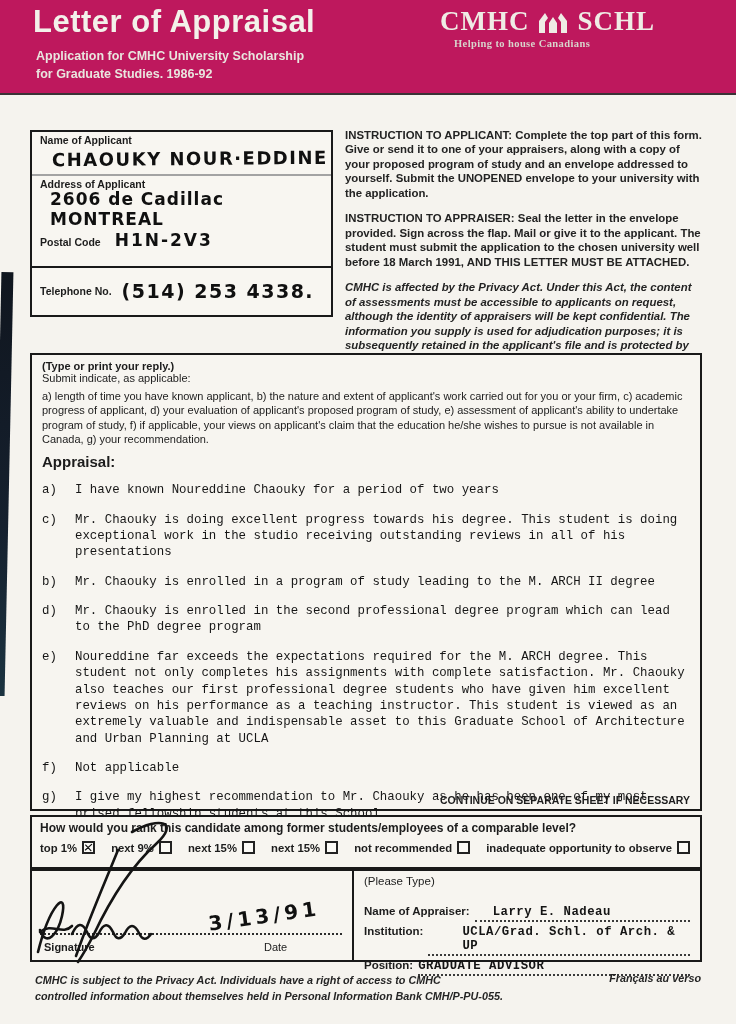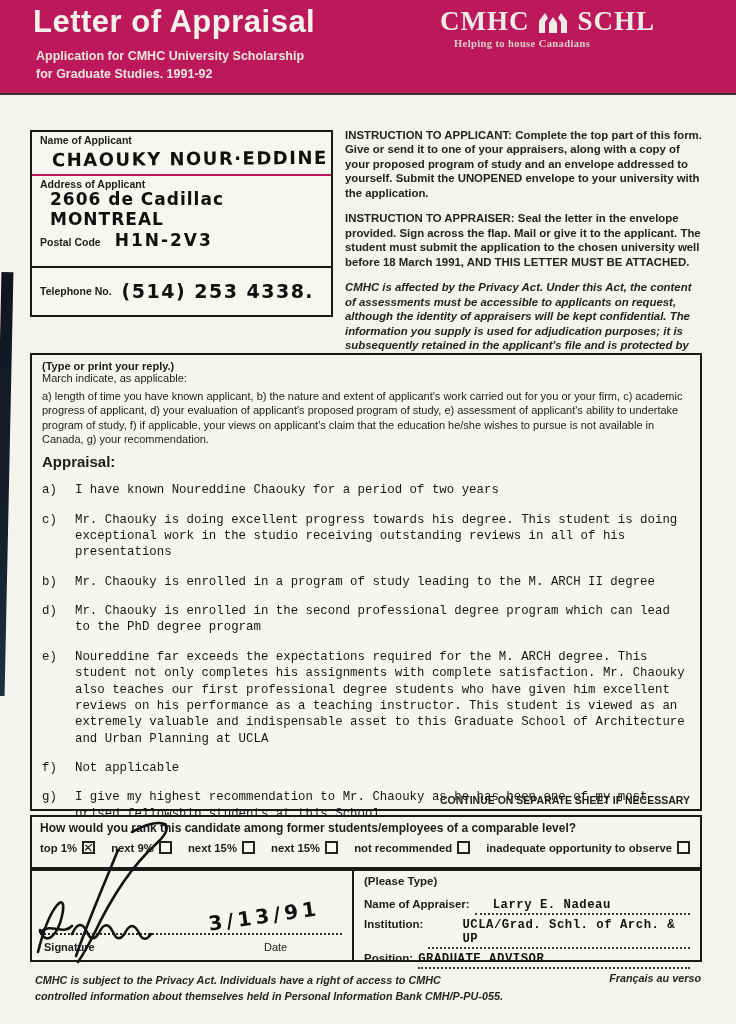--- a/index.html
+++ b/index.html
@@ -26,21 +26,21 @@
   .logo-row { display:flex; align-items:center; gap:7px; font-family:"Liberation Serif", serif; font-weight:700; font-size:27px; letter-spacing:1px; }
   .logo-tagline { font-family:"Liberation Serif", serif; font-weight:700; font-size:10.5px; letter-spacing:.4px; margin:1px 0 0 14px; color:#d8d4cc; }
 
   
   .scan-strip { position:absolute; left:-3px; top:272px; width:12px; height:424px;
     background:linear-gradient(#10161f,#15202e 60%,#1b3340); transform:rotate(1.2deg); }
 
   
   .applicant-box { position:absolute; left:30px; top:130px; width:303px; height:187px; border:2px solid #191919; background:#f8f6f1; }
   .ab-row { padding:2px 8px; }
-  .ab-row1 { height:44px; border-bottom:2px solid #be185d; }
+  .ab-row1 { height:44px; border-bottom:2px solid #a3a3a3; }
   .ab-row2 { height:92px; border-bottom:2px solid #191919; }
   .ab-row3 { height:45px; display:flex; align-items:center; gap:10px; }
   .flabel { font-size:10.5px; font-weight:700; }
   .hw { font-family:"DejaVu Sans", sans-serif; font-weight:700; color:#101010; }
   .hw-name { font-size:18px; letter-spacing:1.5px; margin:2px 0 0 12px; transform:rotate(-.5deg); white-space:nowrap; }
   .hw-addr { font-size:17px; letter-spacing:1px; margin-left:10px; line-height:1.15; }
   .postal-row { display:flex; align-items:baseline; gap:14px; margin-top:1px; }
   .hw-postal { font-size:17px; letter-spacing:2px; }
   .hw-phone { font-size:19px; letter-spacing:1.5px; }
 
@@ -69,21 +69,21 @@
   .cb { width:13px; height:13px; border:2px solid #222; display:inline-flex; align-items:center; justify-content:center; background:#fbfaf6; }
 
   
   .signoff { position:absolute; left:30px; top:869px; width:672px; height:93px; border:2px solid #191919; border-top-width:2px; display:flex; background:#f7f5f0; }
   .sig-area { width:322px; position:relative; border-right:2px solid #191919; }
   .dotline { position:absolute; left:8px; right:10px; bottom:25px; border-bottom:2.5px dotted #2c2c2c; }
   .sig-label { position:absolute; left:12px; bottom:7px; font-size:11px; font-weight:600; }
   .date-label { position:absolute; left:232px; bottom:7px; font-size:11px; font-weight:400; }
   .date-value { position:absolute; left:176px; bottom:32px; font-family:"DejaVu Sans", sans-serif; font-weight:700; font-size:20px; letter-spacing:4px; transform:rotate(-8deg); color:#101010; }
   .appraiser-box { flex:1; padding:4px 10px 0; font-size:11.5px; }
-  .please-type { font-weight:700; margin-bottom:11px; }
+  .please-type { font-weight:400; margin-bottom:18px; }
   .arow { display:flex; align-items:baseline; margin-bottom:3px; }
   .alabel { font-weight:600; white-space:nowrap; margin-right:5px; }
   .aval { flex:1; border-bottom:2px dotted #3a3a3a; font-family:"Liberation Mono", monospace; font-weight:700; font-size:12.3px; letter-spacing:.5px; padding-bottom:1px; color:#141414; }
   .pad-l { padding-left:18px; } .pad-l2 { padding-left:34px; }
 
   
   .footer { position:absolute; left:35px; top:972px; width:666px; display:flex; justify-content:space-between; align-items:flex-start;
     font-size:10.8px; font-style:italic; font-weight:600; color:#242424; }
   .footer-left { line-height:1.5; }
 
@@ -92,21 +92,21 @@
 </style>
 </head>
 <body>
 
 <div class="page">
 
   <header class="topbar">
     <div class="form-title">Letter of Appraisal</div>
     <div class="form-sub">
       <div>Application for CMHC University Scholarship</div>
-      <div>for Graduate Studies. 1991-92</div>
+      <div>for Graduate Studies. 1986-92</div>
     </div>
     <div class="logo">
       <div class="logo-row">
         <span>CMHC</span>
         <span style="display:inline-flex;">
           <svg width="34" height="26" viewBox="0 0 34 26">
             <path d="M3 24 L3 12 L9 4 L12 9 L9 13 L9 24 Z" fill="#efece5"></path>
             <path d="M31 24 L31 12 L25 4 L22 9 L25 13 L25 24 Z" fill="#efece5"></path>
             <path d="M13 24 L13 14 L17 8 L21 14 L21 24 Z" fill="#efece5"></path>
           </svg>
@@ -140,21 +140,21 @@
   </section>
 
   <section class="instructions">
     <p><span class="ins-lead">INSTRUCTION TO APPLICANT:</span> <span>Complete the top part of this form. Give or send it to one of your appraisers, along with a copy of your proposed program of study and an envelope addressed to yourself. Submit the UNOPENED envelope to your university with the application.</span></p>
     <p><span class="ins-lead">INSTRUCTION TO APPRAISER:</span> <span>Seal the letter in the envelope provided. Sign across the flap. Mail or give it to the applicant. The student must submit the application to the chosen university well before 18 March 1991, AND THIS LETTER MUST BE ATTACHED.</span></p>
     <p class="privacy-note">CMHC is affected by the Privacy Act. Under this Act, the content of assessments must be accessible to applicants on request, although the identity of appraisers will be kept confidential. The information you supply is used for adjudication purposes; it is subsequently retained in the applicant's file and is protected by the Privacy Act.</p>
   </section>
 
   <section class="main-box">
     <div class="type-note">(Type or print your reply.)</div>
-    <div class="indicate-note">March indicate, as applicable:</div>
+    <div class="indicate-note">Submit indicate, as applicable:</div>
     <p class="criteria">a) length of time you have known applicant, b) the nature and extent of applicant's work carried out for you or your firm, c) academic progress of applicant, d) your evaluation of applicant's proposed program of study, e) assessment of applicant's ability to undertake program of study, f) if applicable, your views on applicant's claim that the education he/she wishes to pursue is not available in Canada, g) your recommendation.</p>
     <div class="appraisal-heading">Appraisal:</div>
 
     <div class="titem">
       <span class="tlabel">a)</span>
       <span class="ttext">I have known Noureddine Chaouky for a period of two years</span>
     </div>
     <div class="titem">
       <span class="tlabel">c)</span>
       <span class="ttext">Mr. Chaouky is doing excellent progress towards his degree.  This student is doing exceptional work in the studio receiving outstanding reviews in all of his presentations</span>

